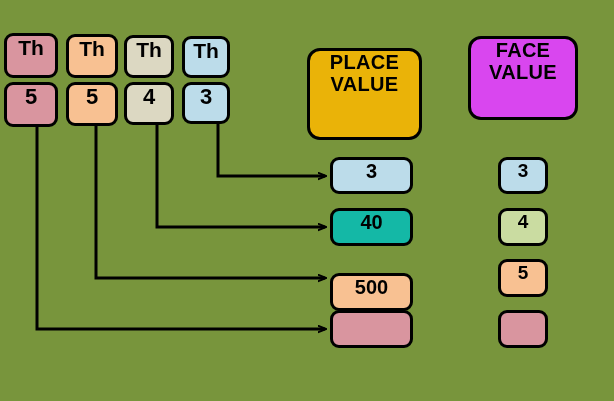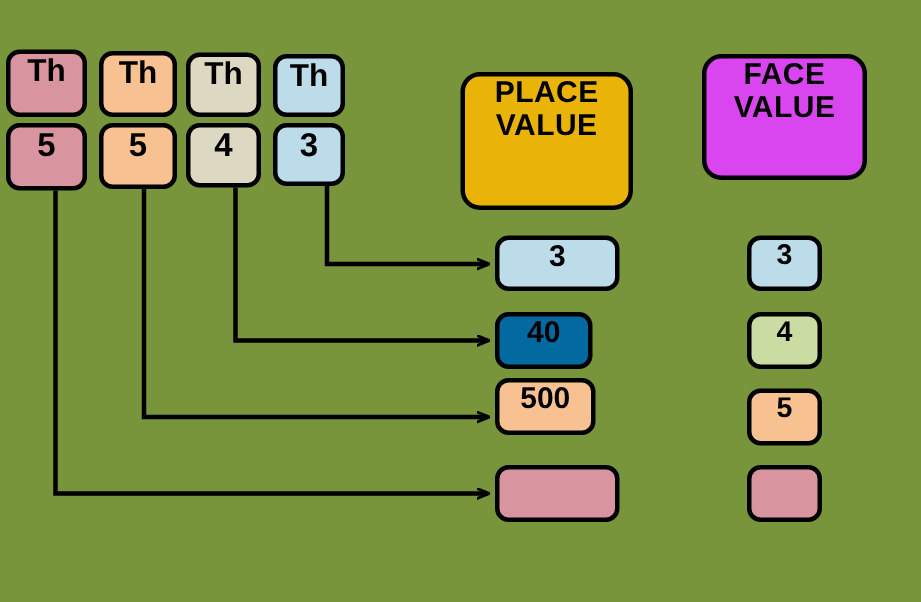--- a/index.html
+++ b/index.html
@@ -101,24 +101,24 @@
   <div class="box header-box" style="left: 468px; top: 36px; width: 110px; height: 84px; background: #d946ef;">
     <div>
       <span>FACE</span>
       <span>VALUE</span>
     </div>
   </div>
 
   <div class="box pv-box" style="left: 330px; top: 157px; width: 83px; height: 37px; background: rgb(188, 220, 234);">
     <span>3</span>
   </div>
-  <div class="box pv-box" style="left: 330px; top: 208px; width: 65px; height: 38px; background: #0369a1;">
+  <div class="box pv-box" style="left: 330px; top: 208px; width: 83px; height: 38px; background: #14b8a6;">
     <span>40</span>
   </div>
-  <div class="box pv-box" style="left: 330px; top: 252px; width: 67px; height: 38px; background: rgb(248, 193, 146);">
+  <div class="box pv-box" style="left: 330px; top: 273px; width: 83px; height: 38px; background: rgb(248, 193, 146);">
     <span>500</span>
   </div>
   <div class="box pv-box" style="left: 330px; top: 310px; width: 83px; height: 38px; background: rgb(217, 149, 159);">
     <span></span>
   </div>
 
   <div class="box fv-box" style="left: 498px; top: 157px; width: 50px; height: 37px; background: rgb(188, 220, 234);">
     <span>3</span>
   </div>
   <div class="box fv-box" style="left: 498px; top: 208px; width: 50px; height: 38px; background: rgb(202, 220, 161);">

